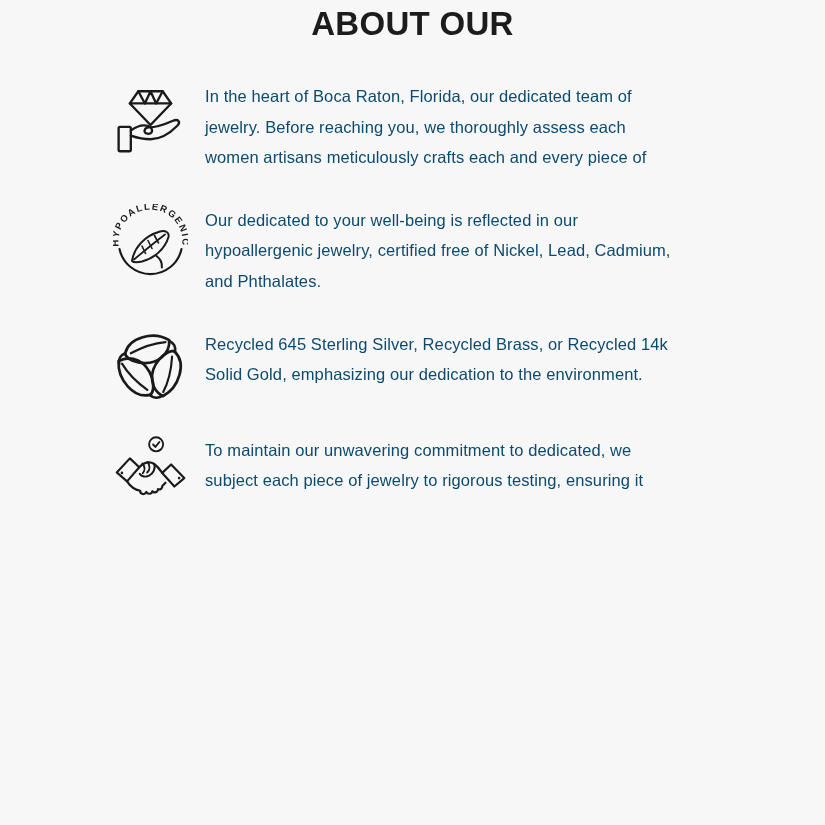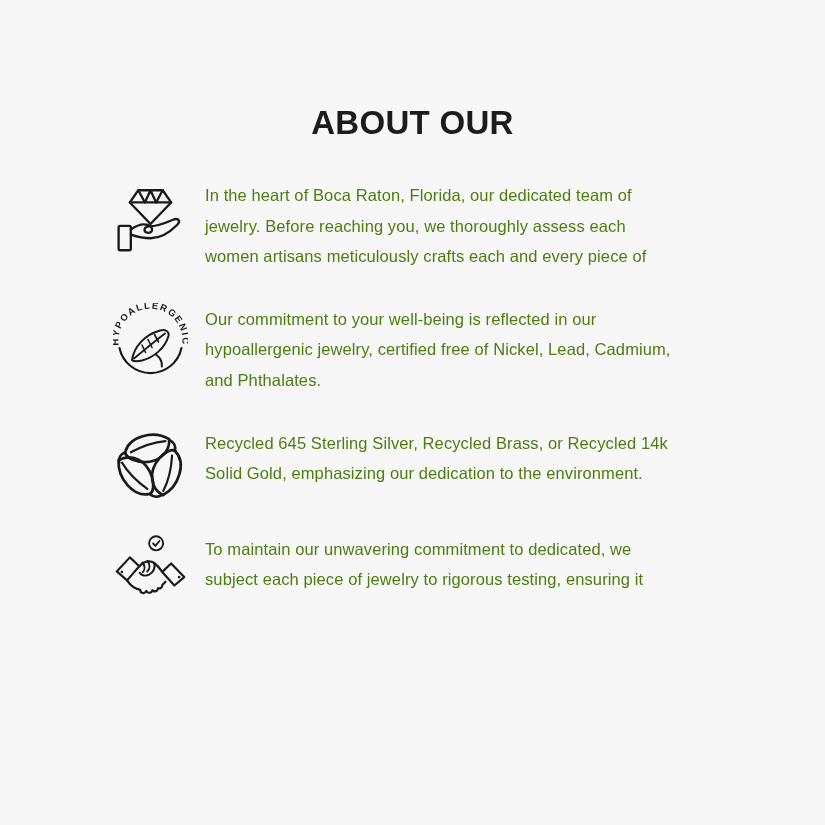--- a/index.html
+++ b/index.html
@@ -6,21 +6,20 @@
   .page {
     position: relative;
     width: 825px;
     height: 825px;
     background: #f7f7f8;
     font-family: "Liberation Sans", "DejaVu Sans", sans-serif;
     overflow: hidden;
   }
   .title {
     margin: 0;
-    padding-top: 99px;
     text-align: center;
     font-size: 33px;
     line-height: 47px;
     font-weight: 700;
     letter-spacing: 0.3px;
     color: #1c1c1c;
   }
   .features {
     margin: 33px 0 0 113px;
     width: 640px;
@@ -49,21 +48,21 @@
     font-family: "Liberation Sans", sans-serif;
     font-size: 9.4px;
     font-weight: 700;
     letter-spacing: 1.6px;
   }
   .text { padding-top: 1px; }
   .line {
     font-size: 16.5px;
     line-height: 30.6px;
     letter-spacing: 0.1px;
-    color: #4d7c0f;
+    color: #0c4a6e;
     white-space: nowrap;
   }
 </style>
 </head>
 <body>
 
 <div class="page">
 
   <h1 class="title">
     <span style="display:block">ABOUT OUR</span>
@@ -100,21 +99,21 @@
           <path class="ic" stroke-width="2.1" d="M 6.5,45 A 31.7,31.7 0 0 0 68.5,45"></path>
           <path class="ic" stroke-width="2" d="M 19,57 C 21,44 31,32 47,27.5 C 52.5,26 56.5,28.5 55.5,33 C 52,45 41,54.5 29,57.5 C 25,58.4 20.5,58.6 19,57 Z"></path>
           <path class="ic" stroke-width="1.8" d="M 21,55.5 C 30,48 42,38 52,30.5"></path>
           <path class="ic" stroke-width="1.6" d="M 32.5,49.5 L 29,42"></path>
           <path class="ic" stroke-width="1.6" d="M 39,44.5 L 35,36.5"></path>
           <path class="ic" stroke-width="1.6" d="M 45.5,39 L 41.5,31.5"></path>
           <path class="ic" stroke-width="2" d="M 43,51.5 C 47.5,55 49.5,59 48.8,63.5"></path>
         </svg>
       </div>
       <div class="text">
-        <div class="line">Our commitment to your well-being is reflected in our</div>
+        <div class="line">Our dedicated to your well-being is reflected in our</div>
         <div class="line">hypoallergenic jewelry, certified free of Nickel, Lead, Cadmium,</div>
         <div class="line">and Phthalates.</div>
       </div>
     </div>
 
     <div class="feature">
       <div class="icon-box">
         <svg viewBox="0 0 80 80" aria-hidden="true">
           <defs>
             <g id="leafShape">

